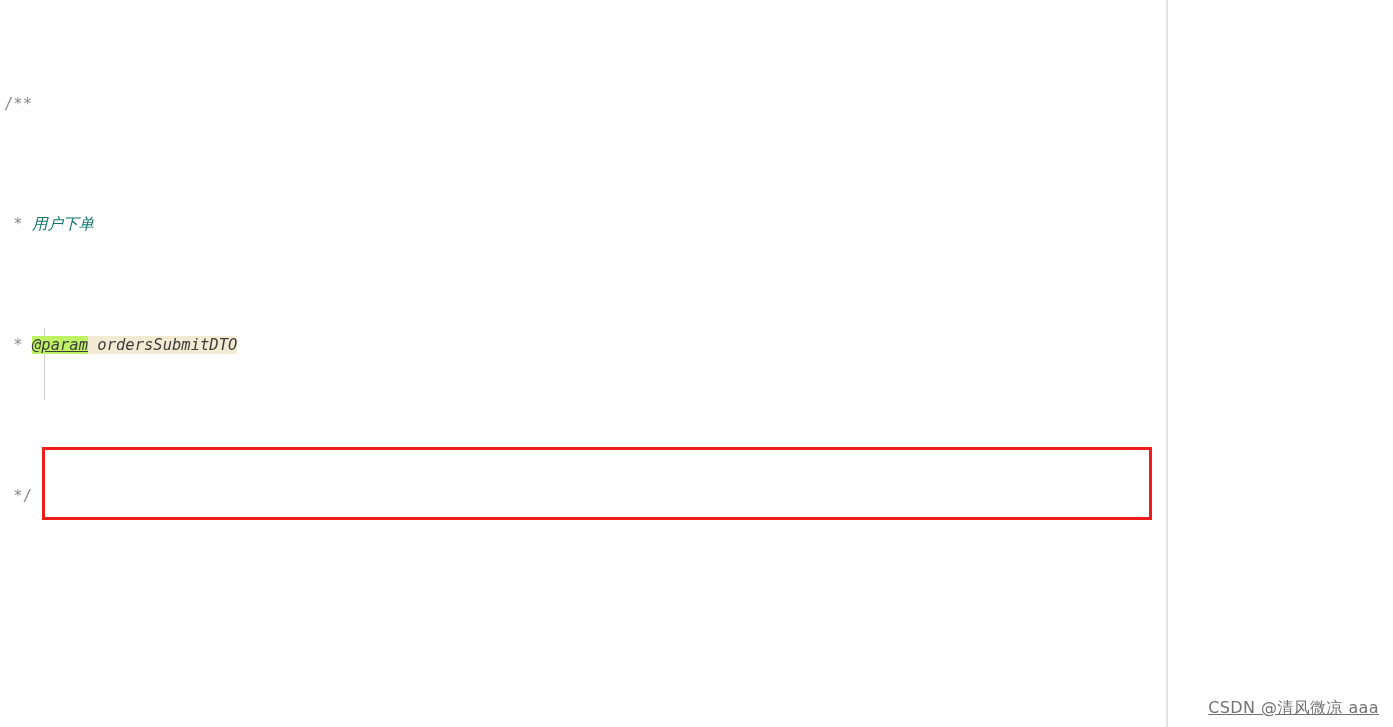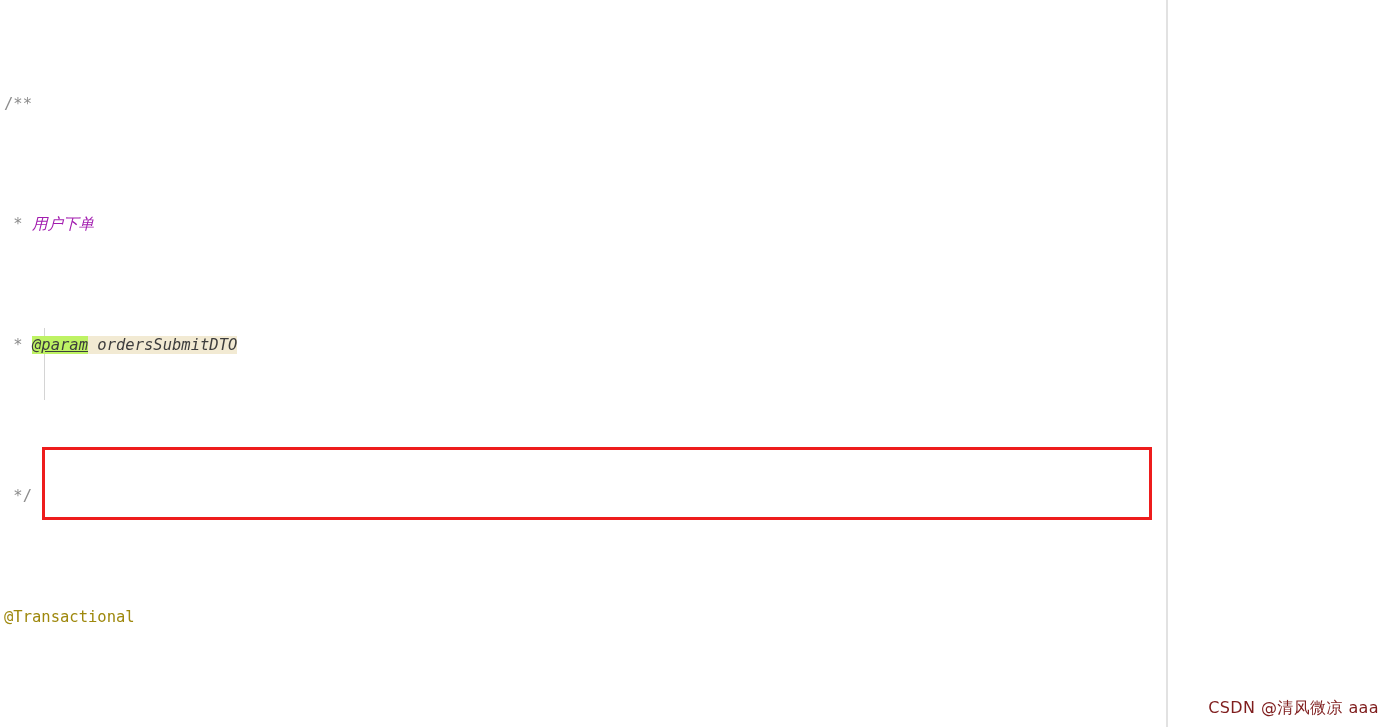--- a/index.html
+++ b/index.html
@@ -43,21 +43,21 @@
     white-space: pre;
     color: #080808;
   }
 
   .line {
     height: 30.2px;
     white-space: pre;
     position: relative;
   }
   .anno      { color: #9e880d; }
-  .jdoc      { color: #a21caf; font-style: italic; }
+  .jdoc      { color: #0f766e; font-style: italic; }
   .jdoc-plain{ color: #8c8c8c; }
   .jtag      { color: #3d3d3d; font-style: italic; text-decoration: underline;
                background: #bef264; }
   .jval      { color: #3d3d3d; font-style: italic; background: #f2ead3; }
 
   
   .indent-guide {
     position: absolute;
     width: 1px;
     background: #d4d4d4;
@@ -88,25 +88,26 @@
     width: 225px;
     height: 727px;
     background: #ffffff;
   }
 
   
   .watermark {
     position: absolute;
     right: 14px;
     bottom: 8px;
-    color: #7f1d1d;
+    color: #737373;
     font-family: "DejaVu Sans", "Liberation Sans", sans-serif;
     font-size: 16px;
     letter-spacing: 0.4px;
     white-space: nowrap;
+    text-decoration: underline;
   }
 </style>
 </head>
 <body>
 
 <div id="root">
 
   <div class="editor">
 
     <div class="indent-guide" style="left:44px; top:328px; height:72px;"></div>
@@ -115,21 +116,20 @@
 
       <div class="line"><span class="jdoc-plain">/**</span></div>
 
       <div class="line"><span class="jdoc-plain"> * </span><span class="jdoc">用户下单</span></div>
 
       <div class="line"><span class="jdoc-plain"> * </span><span class="jtag">@param</span><span class="jval"> </span><span class="jval">ordersSubmitDTO</span></div>
 
 
       <div class="line"><span class="jdoc-plain"> */</span></div>
 
-      <div class="line"><span class="anno">@Transactional</span></div>
 
       
 
       
 
       
 
       
 
       

